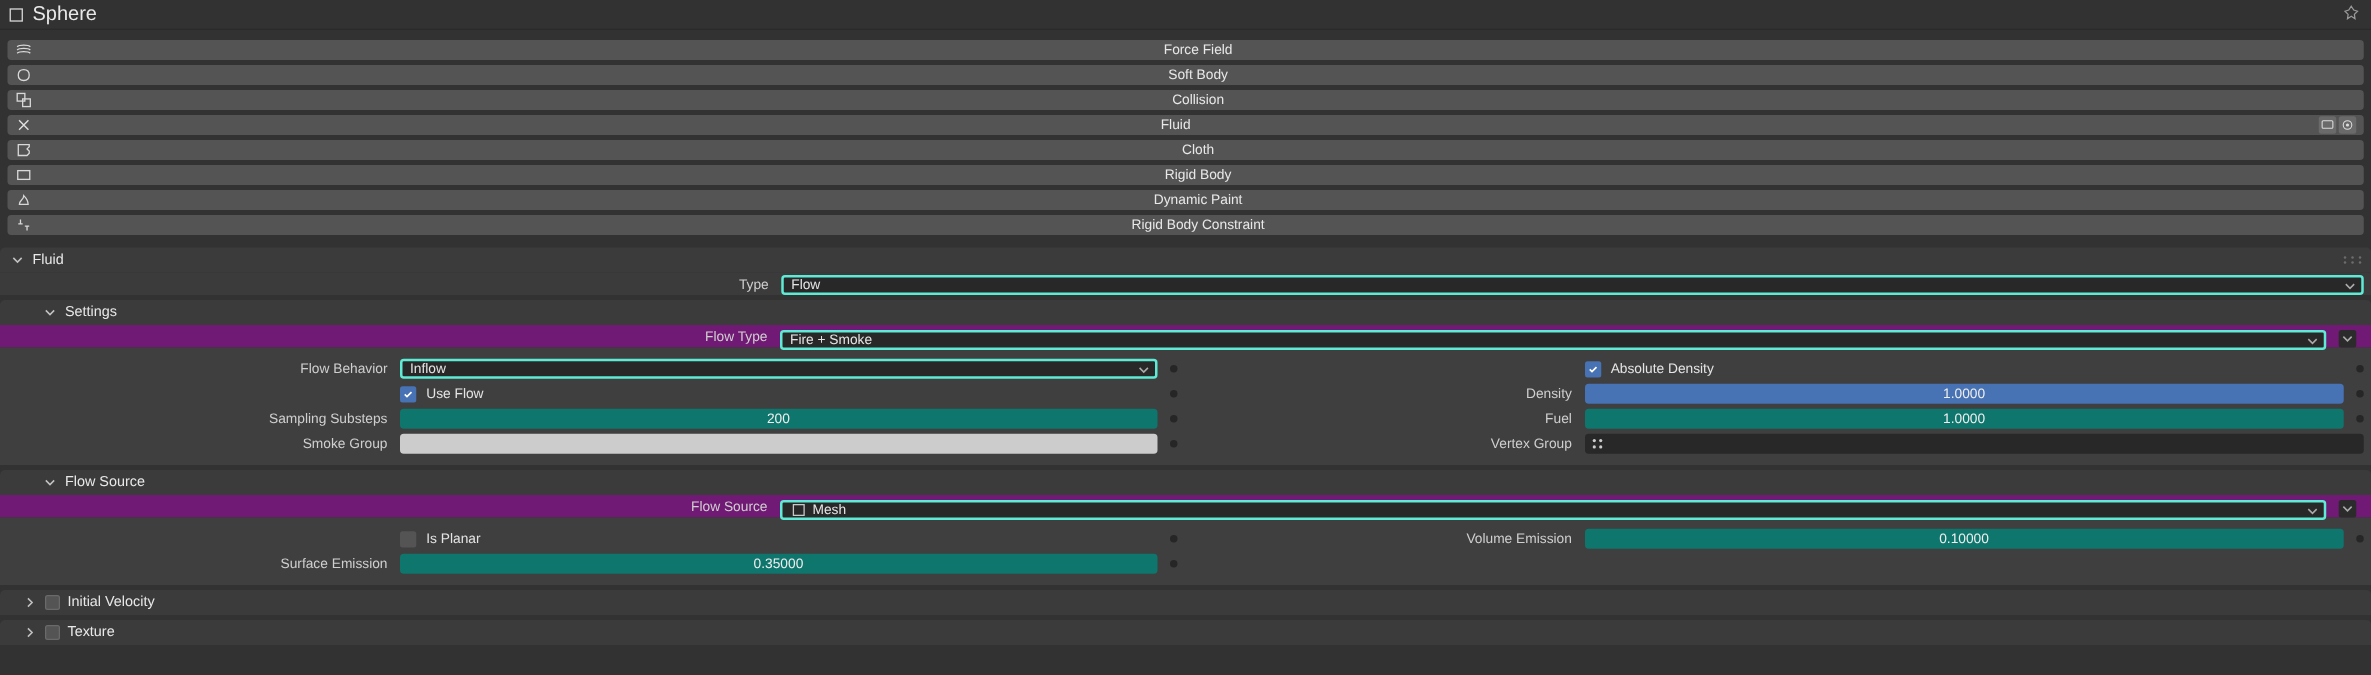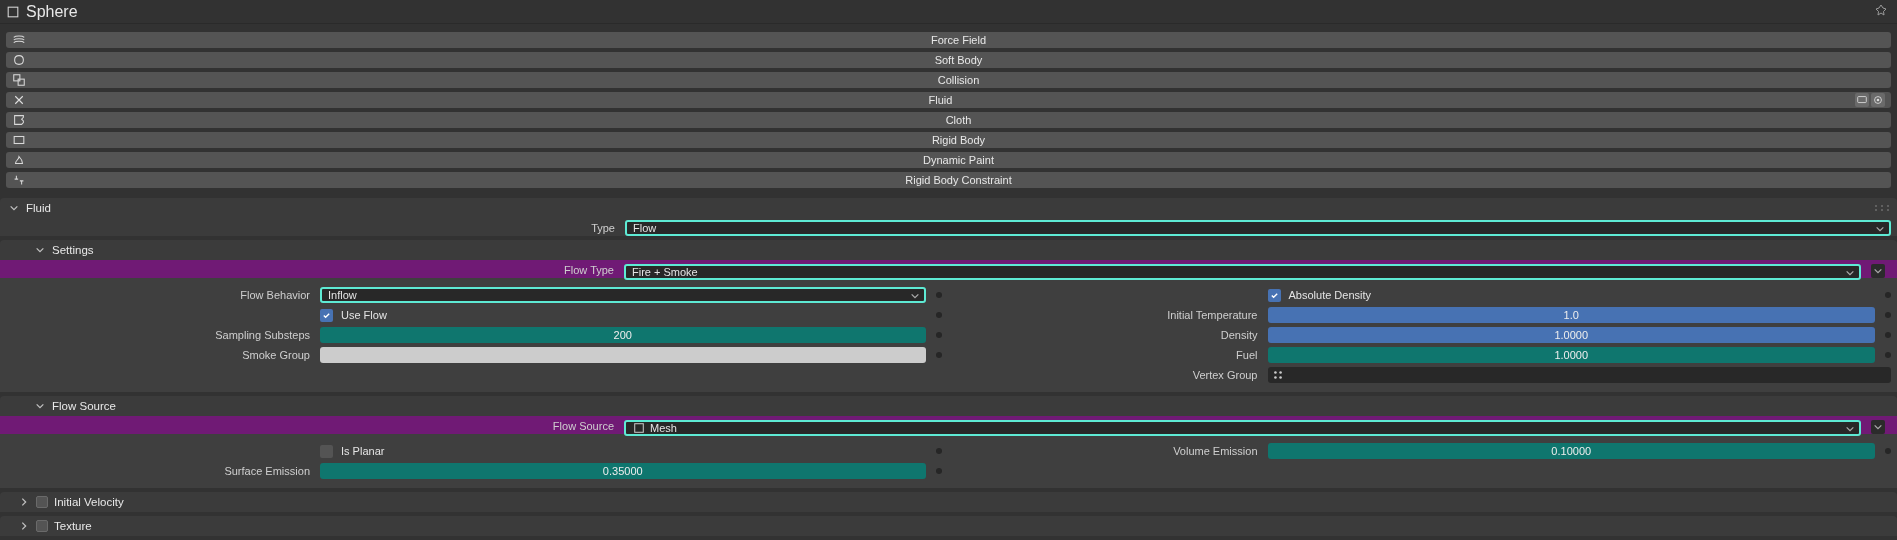--- a/index.html
+++ b/index.html
@@ -291,27 +291,20 @@
             <span class="chk on">
                   <svg viewBox="0 0 10 10">
                     <path d="M2 5l2 2 4-4" stroke="#fff" fill="none" stroke-width="1.5"></path>
                   </svg>
                 </span>
             <span class="chk-lbl">Absolute Density</span>
           </div>
           <span class="dot"></span>
         </div>
         <div class="row">
-          <span class="lab">Initial Temperature</span>
-          <div class="ctrl">
-                <div class="num blue">1.0</div>
-              </div>
-          <span class="dot"></span>
-        </div>
-        <div class="row">
           <span class="lab">Density</span>
           <div class="ctrl">
                 <div class="num blue">1.0000</div>
               </div>
           <span class="dot"></span>
         </div>
         <div class="row">
           <span class="lab">Fuel</span>
           <div class="ctrl">
                 <div class="num">1.0000</div>

